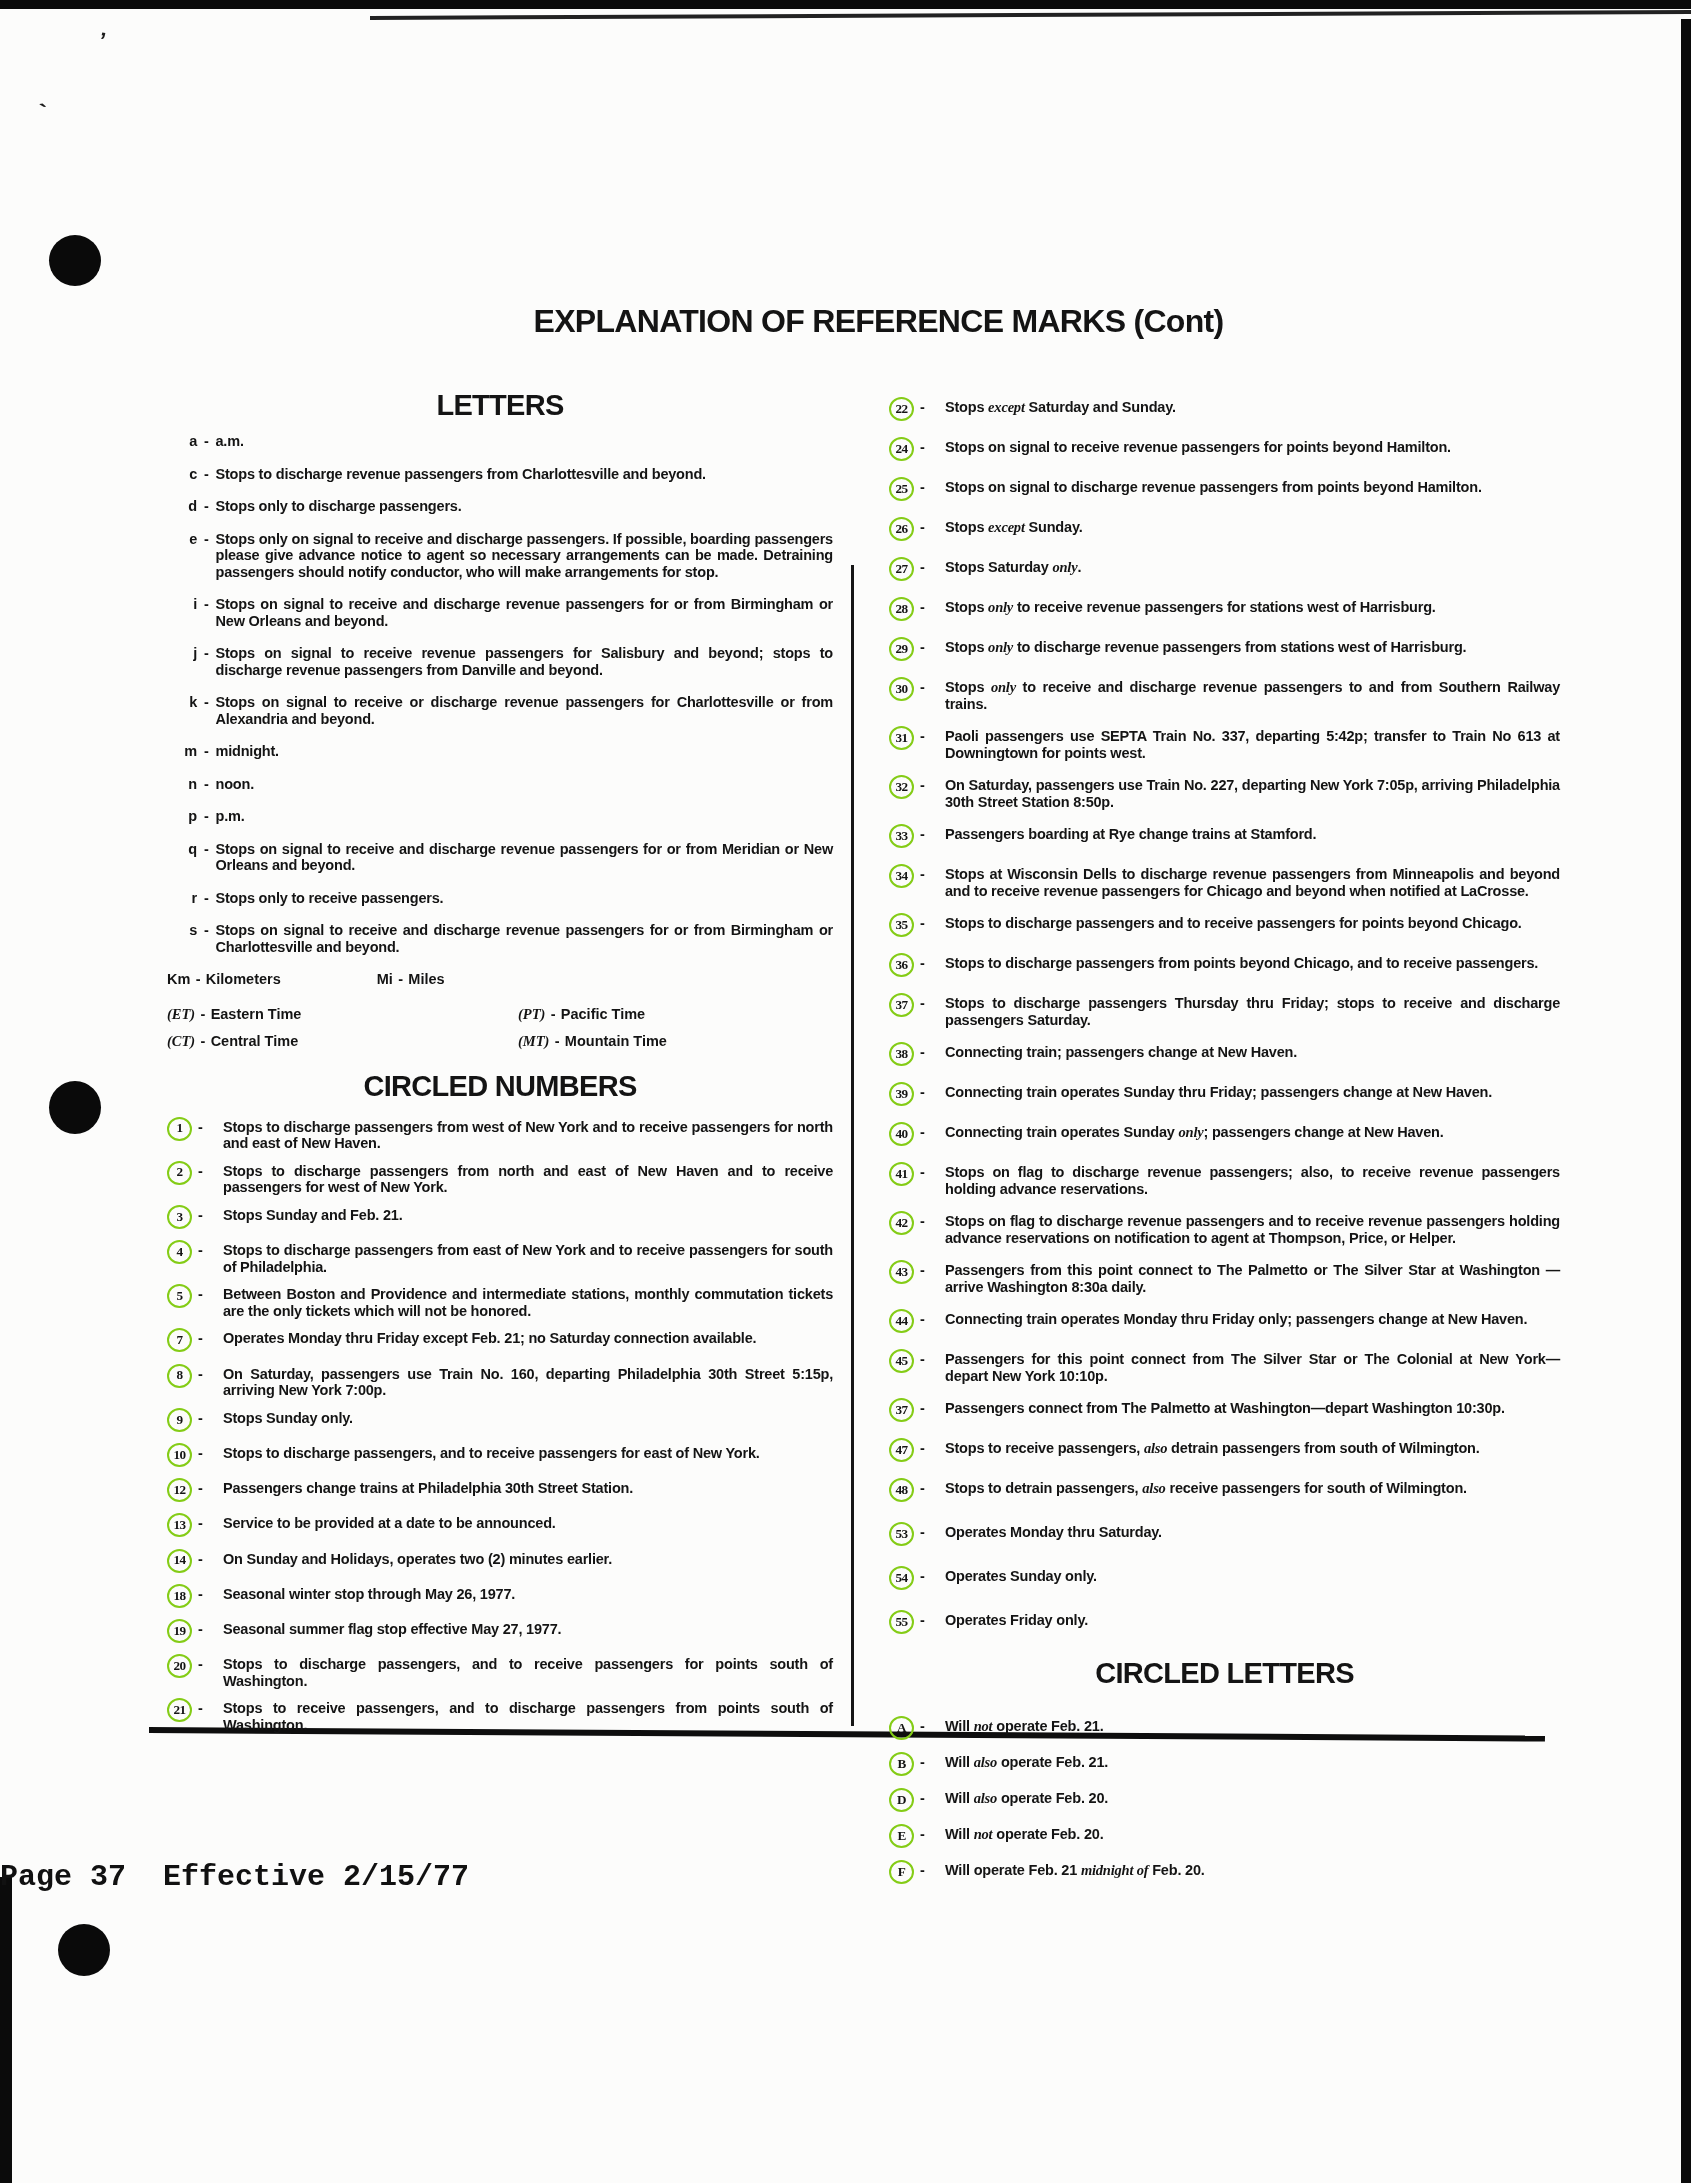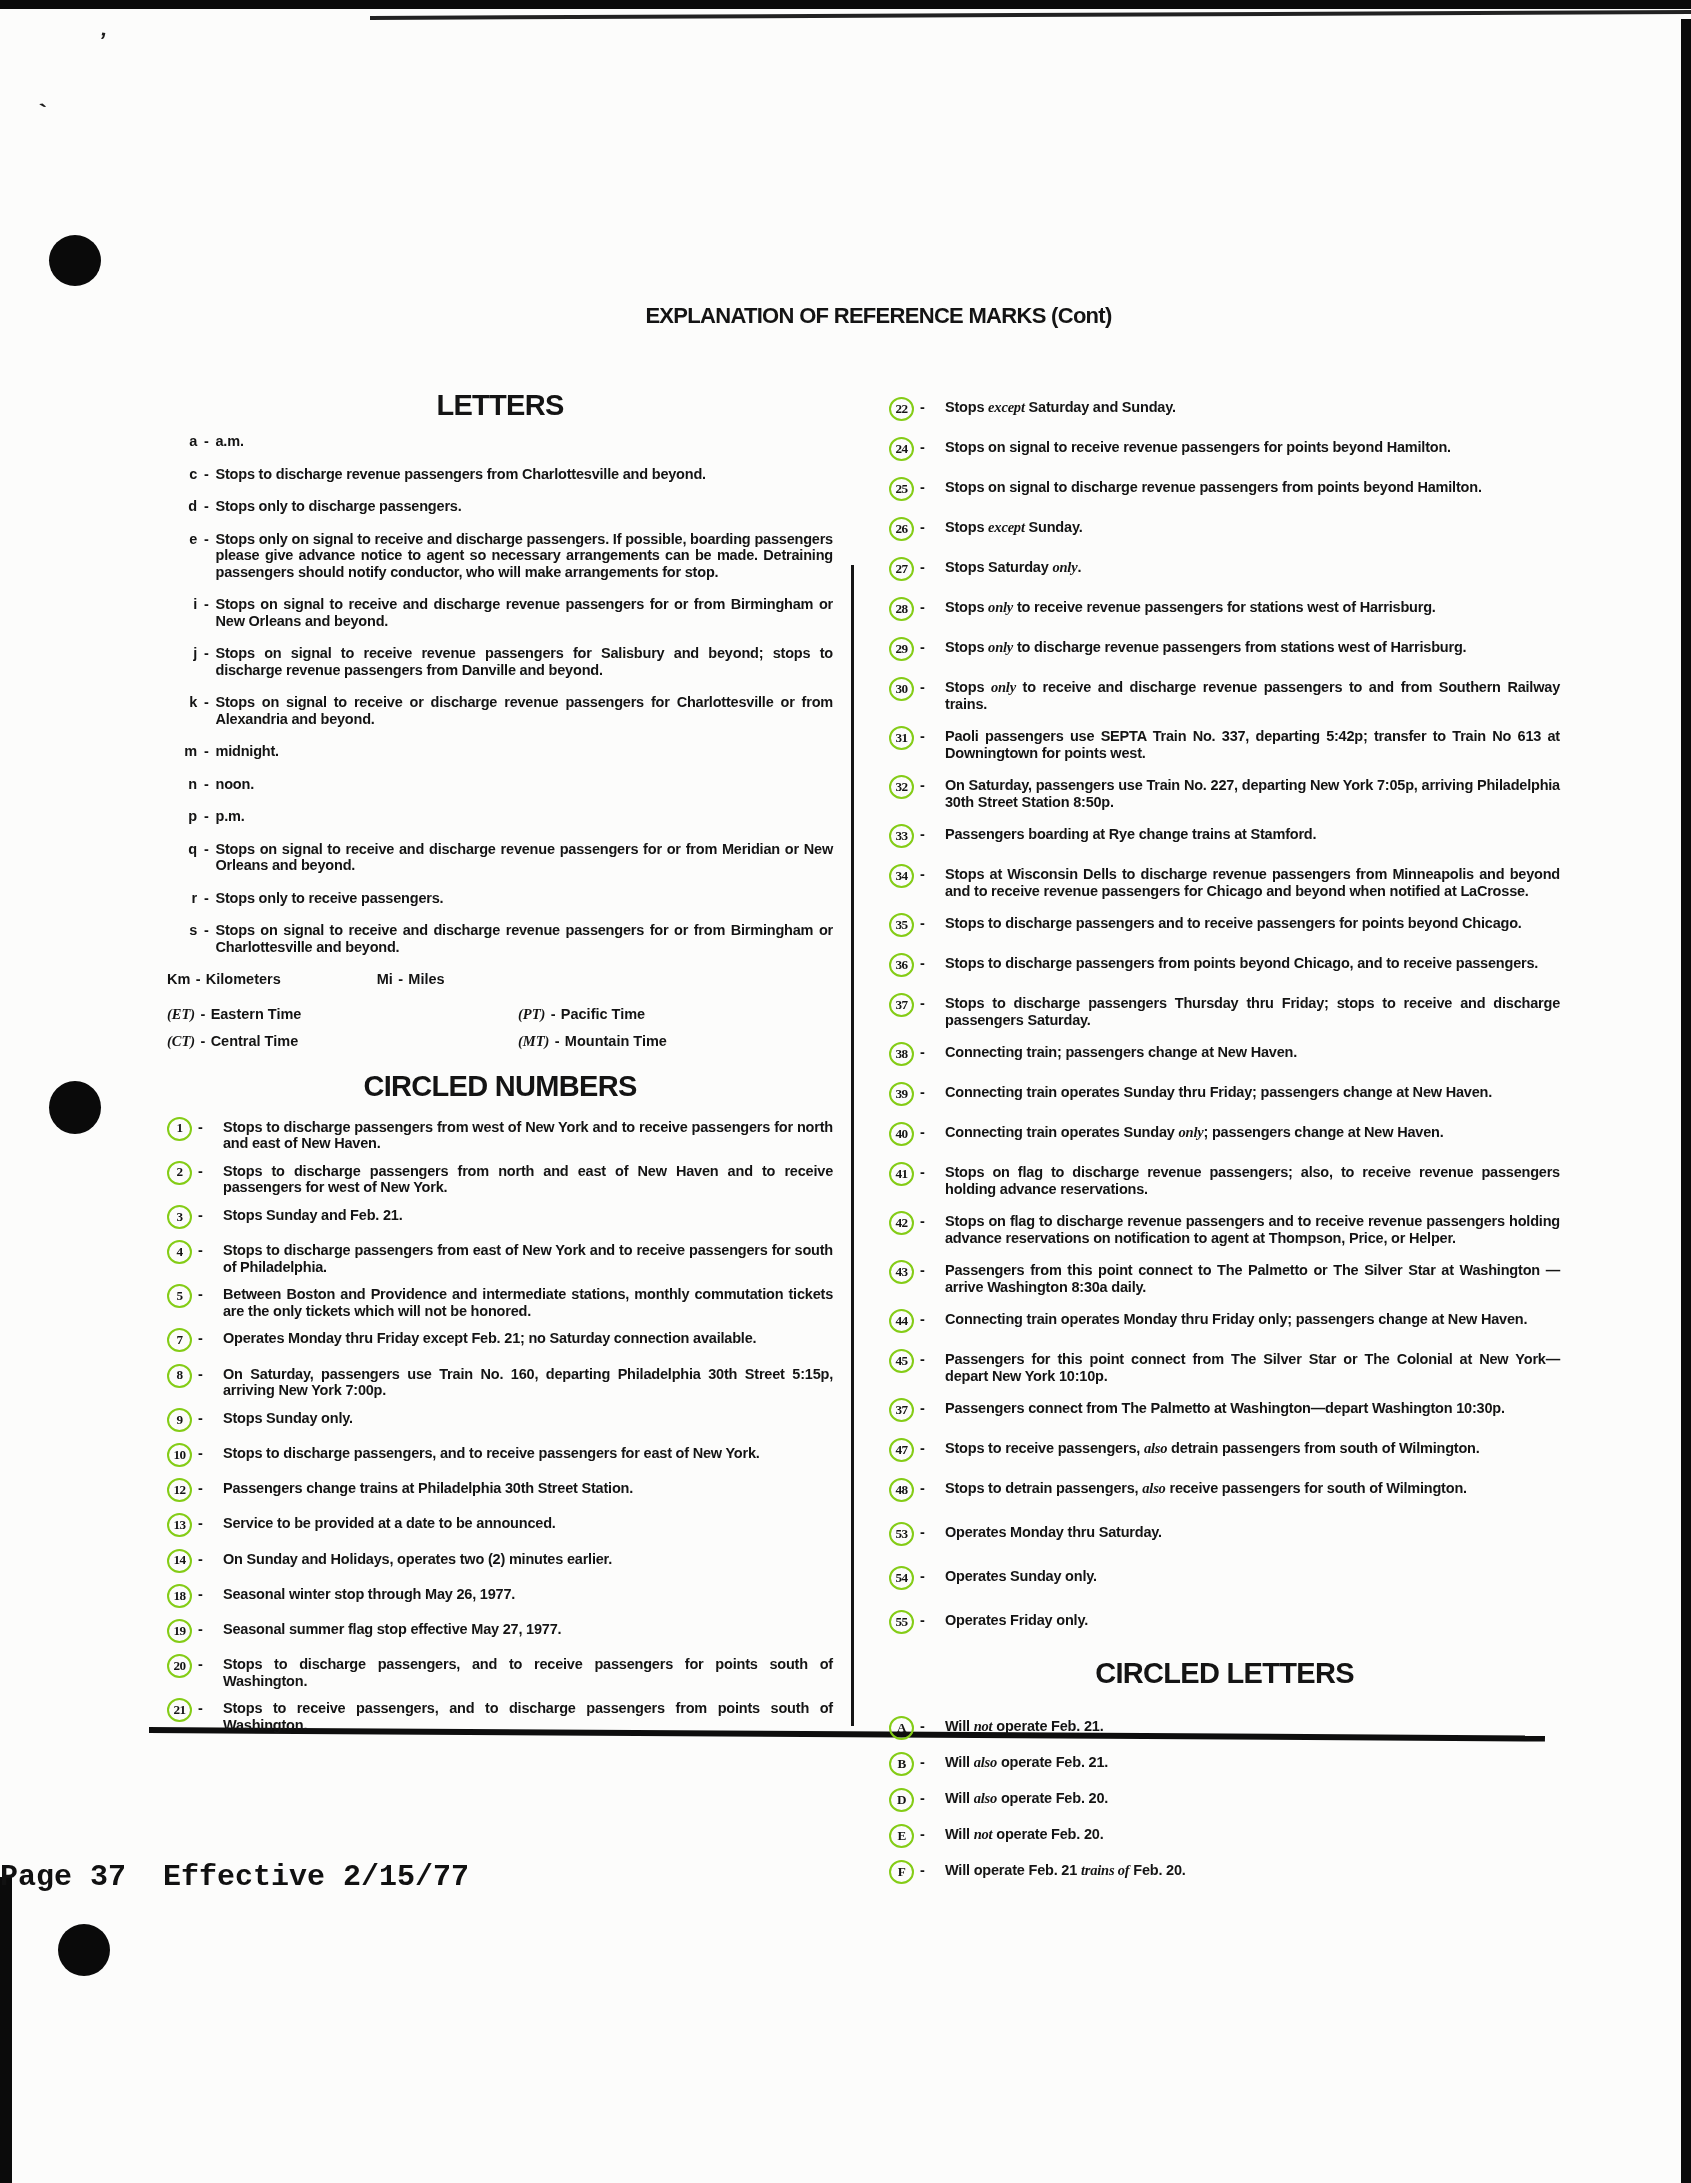--- a/index.html
+++ b/index.html
@@ -16,21 +16,21 @@
   .hole3{left:58px;top:1924px;width:52px;height:52px;}
   .tick{position:absolute;color:#1d1d1d;font-weight:700;}
   .tick1{left:99px;top:28px;font-size:22.5px;transform:rotate(12deg);}
   .tick2{left:40px;top:99px;font-size:24px;transform:rotate(-8deg);}
   
   .vdivider{position:absolute;left:851px;top:565px;width:2.6px;height:1161px;background:#161616;}
   .hrule{position:absolute;left:149px;top:1727px;width:1396px;height:6px;background:#0e0e0e;
          transform:rotate(0.35deg);transform-origin:left center;}
   
   .title{position:absolute;left:449px;top:303px;width:859px;text-align:center;
-         font-size:22px;font-weight:700;letter-spacing:-0.7px;white-space:nowrap;}
+         font-size:32px;font-weight:700;letter-spacing:-0.7px;white-space:nowrap;}
   .h2{text-align:center;font-size:29px;font-weight:700;letter-spacing:-0.7px;}
   
   .colL{position:absolute;left:167px;top:389px;width:666px;}
   .colR{position:absolute;left:889px;top:391px;width:671px;padding-top:8px;}
   .colL .h2{margin:0 0 11px 0;}
   .h2.numbers{margin:20px 0 16px 0;}
   .h2.cletters{margin:21px 0 28px 0;}
   
   .lrow,.nrow{display:flex;font-size:14.5px;font-weight:700;line-height:16.5px;letter-spacing:-0.2px;}
   .lrow{margin-bottom:16px;}
@@ -522,21 +522,21 @@
       <span class="circle">E</span>
       <span class="ndash">-</span>
     </span>
     <div class="ntext">Will <i class="em">not</i> operate Feb. 20.</div>
   </div>
         <div class="nrow">
     <span class="marker">
       <span class="circle">F</span>
       <span class="ndash">-</span>
     </span>
-    <div class="ntext">Will operate Feb. 21 <i class="em">trains of</i> Feb. 20.</div>
+    <div class="ntext">Will operate Feb. 21 <i class="em">midnight of</i> Feb. 20.</div>
   </div>
       </div>
   </div>
 
   <div class="footer">
     <span>Page 37</span><span class="fgap"></span><span>Effective 2/15/77</span>
   </div>
 
 </div>
 

